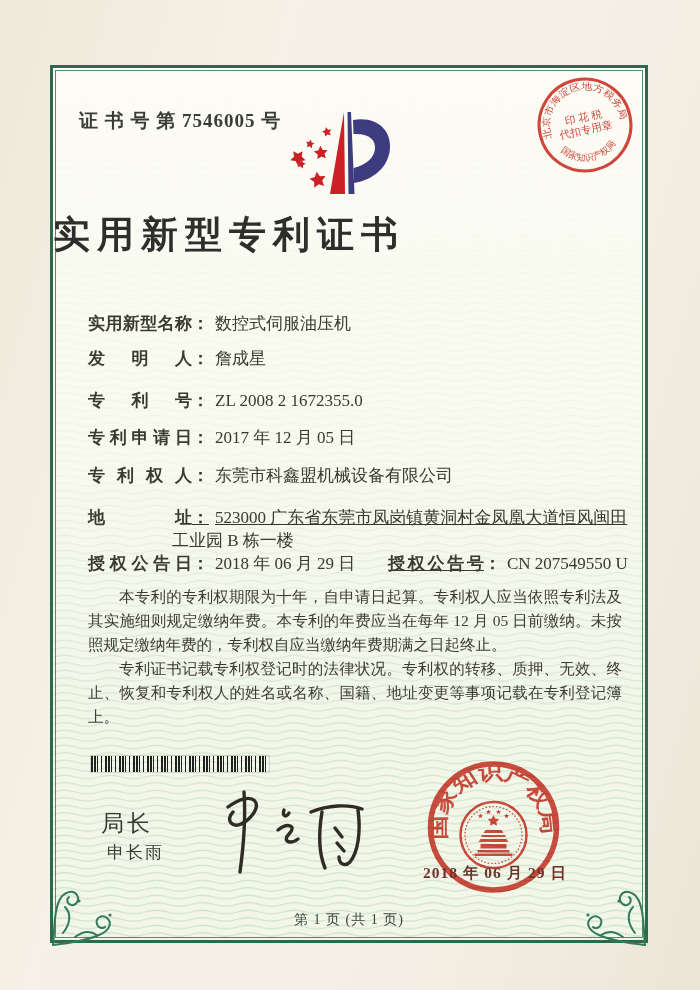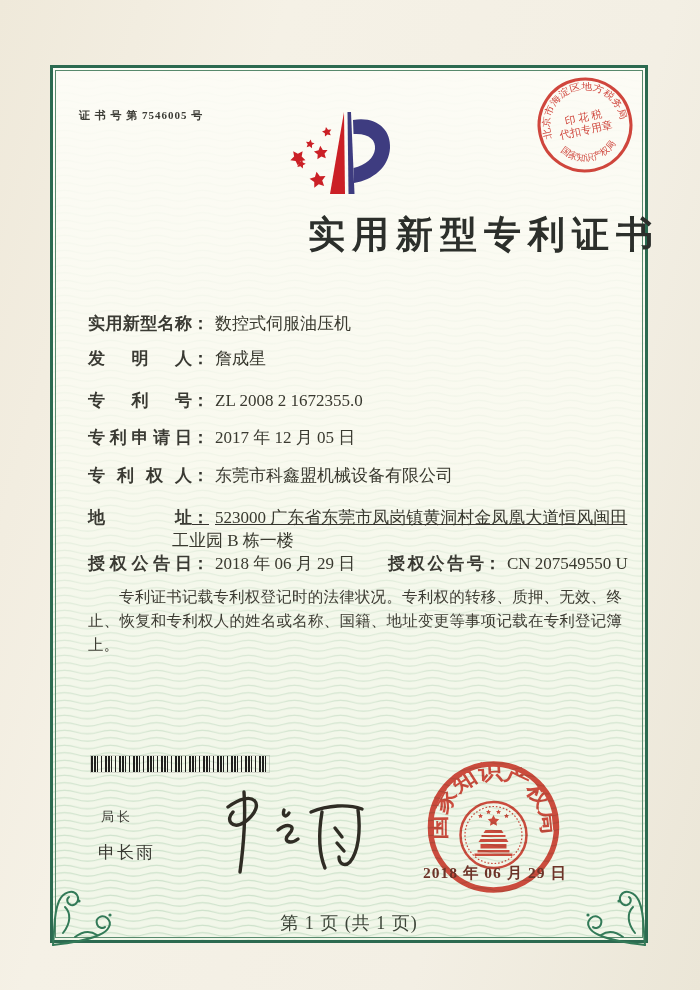--- a/index.html
+++ b/index.html
@@ -11,49 +11,49 @@
   }
   .frame{
     position:absolute;left:50px;top:65px;width:592px;height:872px;
     border:3px solid #2c6a50;background:#f6f9ef;
   }
   .frame::before{
     content:"";position:absolute;inset:2px;border:1px solid #57896c;pointer-events:none;z-index:3;
   }
   .guilloche{position:absolute;inset:0;width:100%;height:100%;z-index:0;}
   .layer{position:absolute;z-index:4;}
-  .cert-no{left:26px;top:40px;font-size:11px;letter-spacing:1px;font-weight:600;color:#3c3c36;}
+  .cert-no{left:26px;top:40px;font-size:19px;letter-spacing:1px;font-weight:600;color:#3c3c36;}
   .logo{left:226px;top:36px;width:140px;height:96px;}
-  .title{left:0;top:142px;width:100%;text-align:right;font-size:37px;font-weight:700;
-         letter-spacing:7px;color:#2c2f2b;margin-left:15px;}
+  .title{left:0;top:142px;width:100%;text-align:left;font-size:37px;font-weight:700;
+         letter-spacing:7px;color:#2c2f2b;}
   .fields{left:35px;top:228px;width:535px;font-size:17px;}
   .row{position:absolute;left:0;white-space:nowrap;}
   .lab{display:inline-block;width:104px;text-align:justify;text-align-last:justify;
        font-weight:700;color:#3a3a33;vertical-align:top;}
   .colon{font-weight:700;margin-right:6px;}
   .val{color:#39392f;}
   .r0{top:16px;} .r1{top:51px;font-family:Liberation Serif, serif;} .r2{top:93px;} .r3{top:130px;} .r4{top:168px;}
   .r5{top:210px;text-decoration:underline;} .addr2{position:absolute;left:84px;top:233px;}
   .r6{top:256px;}
   .grant-no{position:absolute;left:300px;top:0;}
-  .grant-no .lab{width:96px;}
+  .grant-no .lab{width:96px;text-decoration:underline;}
   .paras{left:35px;top:517px;width:534px;font-size:15.5px;line-height:24px;color:#3d3c33;}
   .paras p{margin:0;text-indent:2em;text-align:justify;}
   .barcode{left:38px;top:688px;width:178px;height:16px;
     background:
       repeating-linear-gradient(90deg,#20201e 0 2px,transparent 2px 3px,#20201e 3px 5px,
       transparent 5px 6px,#20201e 6px 7px,transparent 7px 10px,#20201e 10px 11px,transparent 11px 14px);
     outline:1px solid rgba(30,30,30,.15);}
-  .sig-title{left:48px;top:740px;font-size:13px;letter-spacing:3px;color:#3a3a33;}
-  .sig-name{left:45px;top:773px;font-size:17px;letter-spacing:2px;color:#3a3a33;}
+  .sig-title{left:48px;top:740px;font-size:23px;letter-spacing:3px;color:#3a3a33;}
+  .sig-name{left:54px;top:773px;font-size:17px;letter-spacing:2px;color:#3a3a33;}
   .sig-hand{left:145px;top:712px;width:175px;height:100px;}
   .seal{left:363px;top:683px;width:155px;height:155px;opacity:.9;mix-blend-mode:multiply;z-index:5;}
   .seal-date{left:363px;top:795px;width:158px;text-align:center;font-size:15.5px;font-weight:700;
              letter-spacing:1px;color:#6d3328;z-index:6;}
-  .footer{left:0;top:843px;width:100%;text-align:center;font-size:18px;color:#3c4438;letter-spacing:1px;}
+  .footer{left:0;top:843px;width:100%;text-align:center;font-size:14px;color:#3c4438;letter-spacing:1px;}
   .stamp{position:absolute;left:534px;top:74px;width:102px;height:102px;z-index:7;
          transform:rotate(-12deg);opacity:.92;mix-blend-mode:multiply;}
   .orn{position:absolute;width:78px;height:70px;z-index:4;}
   .orn-bl{left:-5px;bottom:-9px;}
   .orn-br{right:-5px;bottom:-9px;transform:scaleX(-1);}
   svg text{font-family:"Liberation Serif","DejaVu Serif",serif;}
 </style>
 </head>
 <body>
 
@@ -142,20 +142,21 @@
     <div class="addr2 val">工业园 B 栋一楼</div>
     <div class="row r6">
       <span class="lab">授权公告日</span><span class="colon">：</span><span class="val">2018 年 06 月 29 日</span>
       <span class="grant-no">
         <span class="lab">授权公告号</span><span class="colon">：</span><span class="val">CN 207549550 U</span>
       </span>
     </div>
   </div>
 
   <div class="layer paras">
+    <p>本专利的专利权期限为十年，自申请日起算。专利权人应当依照专利法及其实施细则规定缴纳年费。本专利的年费应当在每年 12 月 05 日前缴纳。未按照规定缴纳年费的，专利权自应当缴纳年费期满之日起终止。</p>
     <p>专利证书记载专利权登记时的法律状况。专利权的转移、质押、无效、终止、恢复和专利权人的姓名或名称、国籍、地址变更等事项记载在专利登记簿上。</p>
   </div>
 
   <div class="layer barcode"></div>
 
   <div class="layer sig-title">局长</div>
   <div class="layer sig-name">申长雨</div>
 
   <svg class="layer sig-hand" viewBox="0 0 175 100">
     <g fill="none" stroke="#2f2c24" stroke-width="3.4" stroke-linecap="round">

